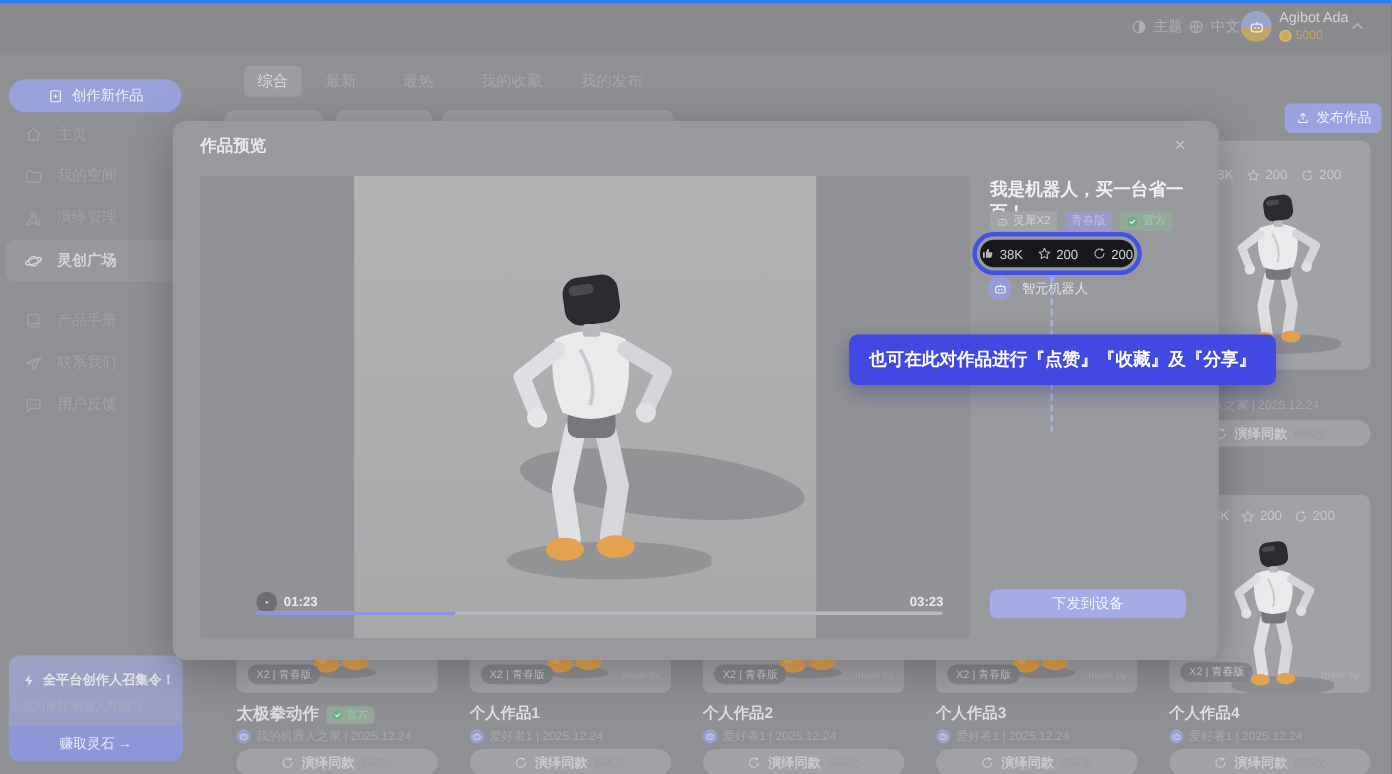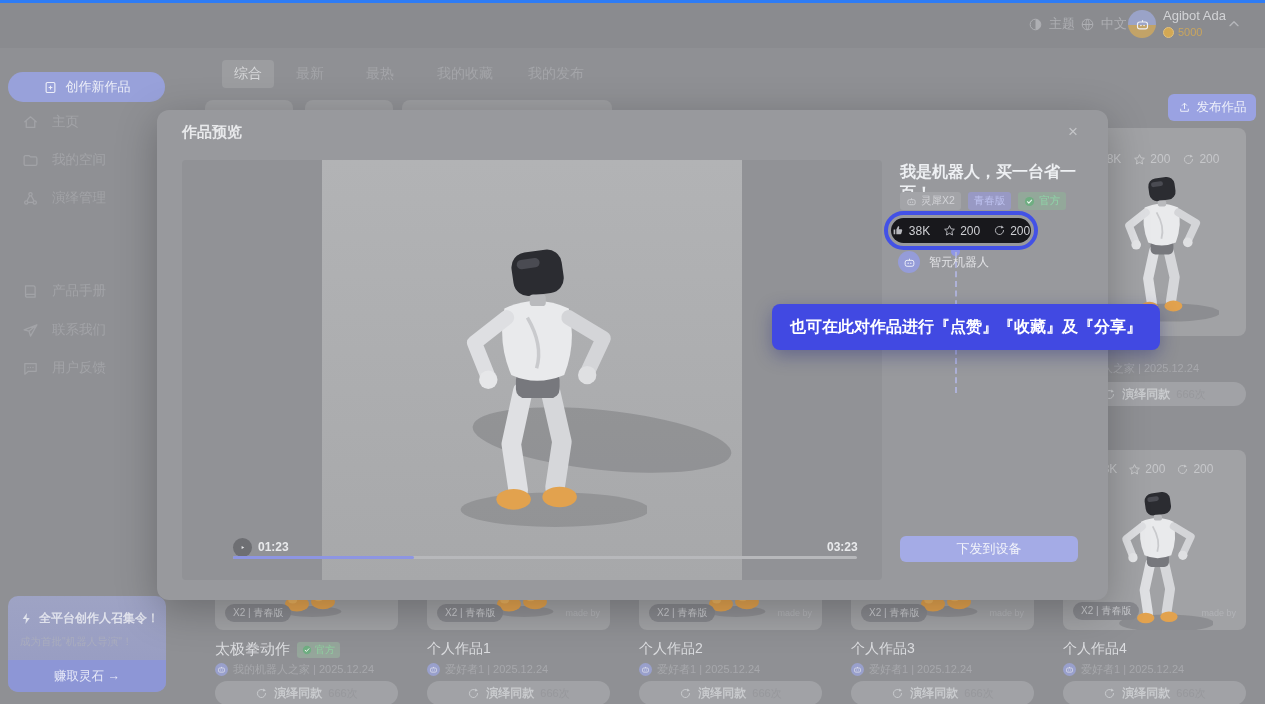--- a/index.html
+++ b/index.html
@@ -30,21 +30,21 @@
   .tab.active{background:#9c9da0;border-radius:4px;padding:5px 12px;color:#d8d9db;}
   #publish-btn{left:1168px;top:94px;width:88px;height:27px;border-radius:6px;background:#9aa2e2;color:#eef0fa;font-size:12.5px;display:flex;align-items:center;justify-content:center;gap:6px;border:none;cursor:pointer;z-index:4;}
   .filter-stub{top:100px;height:12px;background:#9c9da0;border-radius:8px 8px 0 0;z-index:3;}
 
   
   .card-img{background:#a1a2a5;border-radius:8px;overflow:hidden;}
   .stats-row{display:flex;align-items:center;gap:14px;color:#c6c7ca;font-size:12px;}
   .stats-row .st{display:flex;align-items:center;gap:4px;}
   .chip-dark{background:#87888d;color:#c8c9cd;font-size:10px;border-radius:9px;padding:2px 8px;display:inline-block;}
   .madeby{color:#b2b3b7;font-size:9px;}
-  .card-title{color:#dcdde0;font-size:14px;font-weight:normal;}
+  .card-title{color:#dcdde0;font-size:14px;font-weight:bold;}
   .author-line{display:flex;align-items:center;gap:5px;color:#a7a8ac;font-size:11px;}
   .mini-av{width:13px;height:13px;border-radius:50%;background:#99a0cc;display:flex;align-items:center;justify-content:center;color:#e8e9f2;}
   .replay-btn{height:24px;border-radius:13px;background:#a1a2a6;display:flex;align-items:center;justify-content:center;gap:6px;border:none;cursor:pointer;}
   .replay-btn .rl{color:#c9cbce;font-size:12px;font-weight:bold;}
   .replay-btn .rc{color:#97989c;font-size:11px;}
   .official-chip{display:inline-flex;align-items:center;gap:3px;background:#95a69b;border-radius:3px;padding:1px 5px;color:#8fd0a0;font-size:10px;}
 
   
   #modal{left:157px;top:110px;width:951px;height:490px;background:#98999d;border-radius:12px;z-index:10;box-shadow:0 10px 40px rgba(0,0,0,.25);}
   #modal-title{left:25px;top:13px;color:#e8e9eb;font-size:15px;font-weight:bold;}
@@ -252,20 +252,28 @@
     <span>我的空间</span>
   </div>
   <div class="abs side-item" style="top:179px;">
     <span>
         <svg class="i" width="17" height="17">
           <use href="#sym-nodes"></use>
         </svg>
       </span>
     <span>演绎管理</span>
   </div>
+  <div class="abs side-item active" style="top:218px;">
+    <span>
+        <svg class="i" width="17" height="17">
+          <use href="#sym-planet"></use>
+        </svg>
+      </span>
+    <span>灵创广场</span>
+  </div>
   <div class="abs side-item" style="top:272px;">
     <span>
         <svg class="i" width="17" height="17">
           <use href="#sym-book"></use>
         </svg>
       </span>
     <span>产品手册</span>
   </div>
   <div class="abs side-item" style="top:311px;">
     <span>

